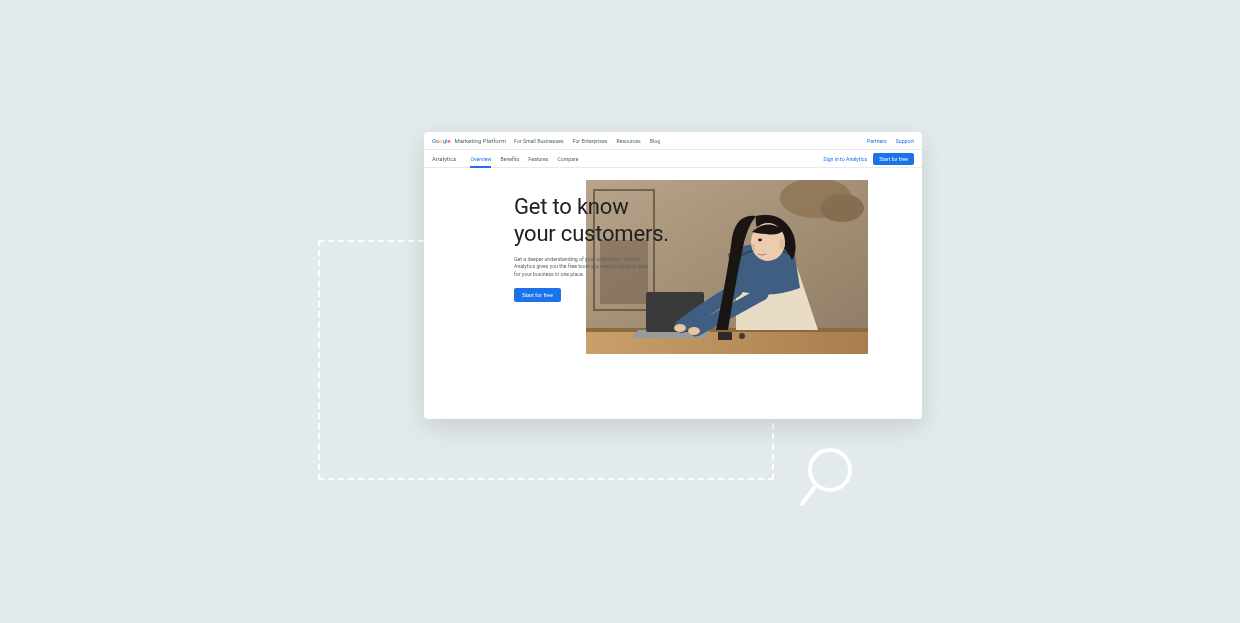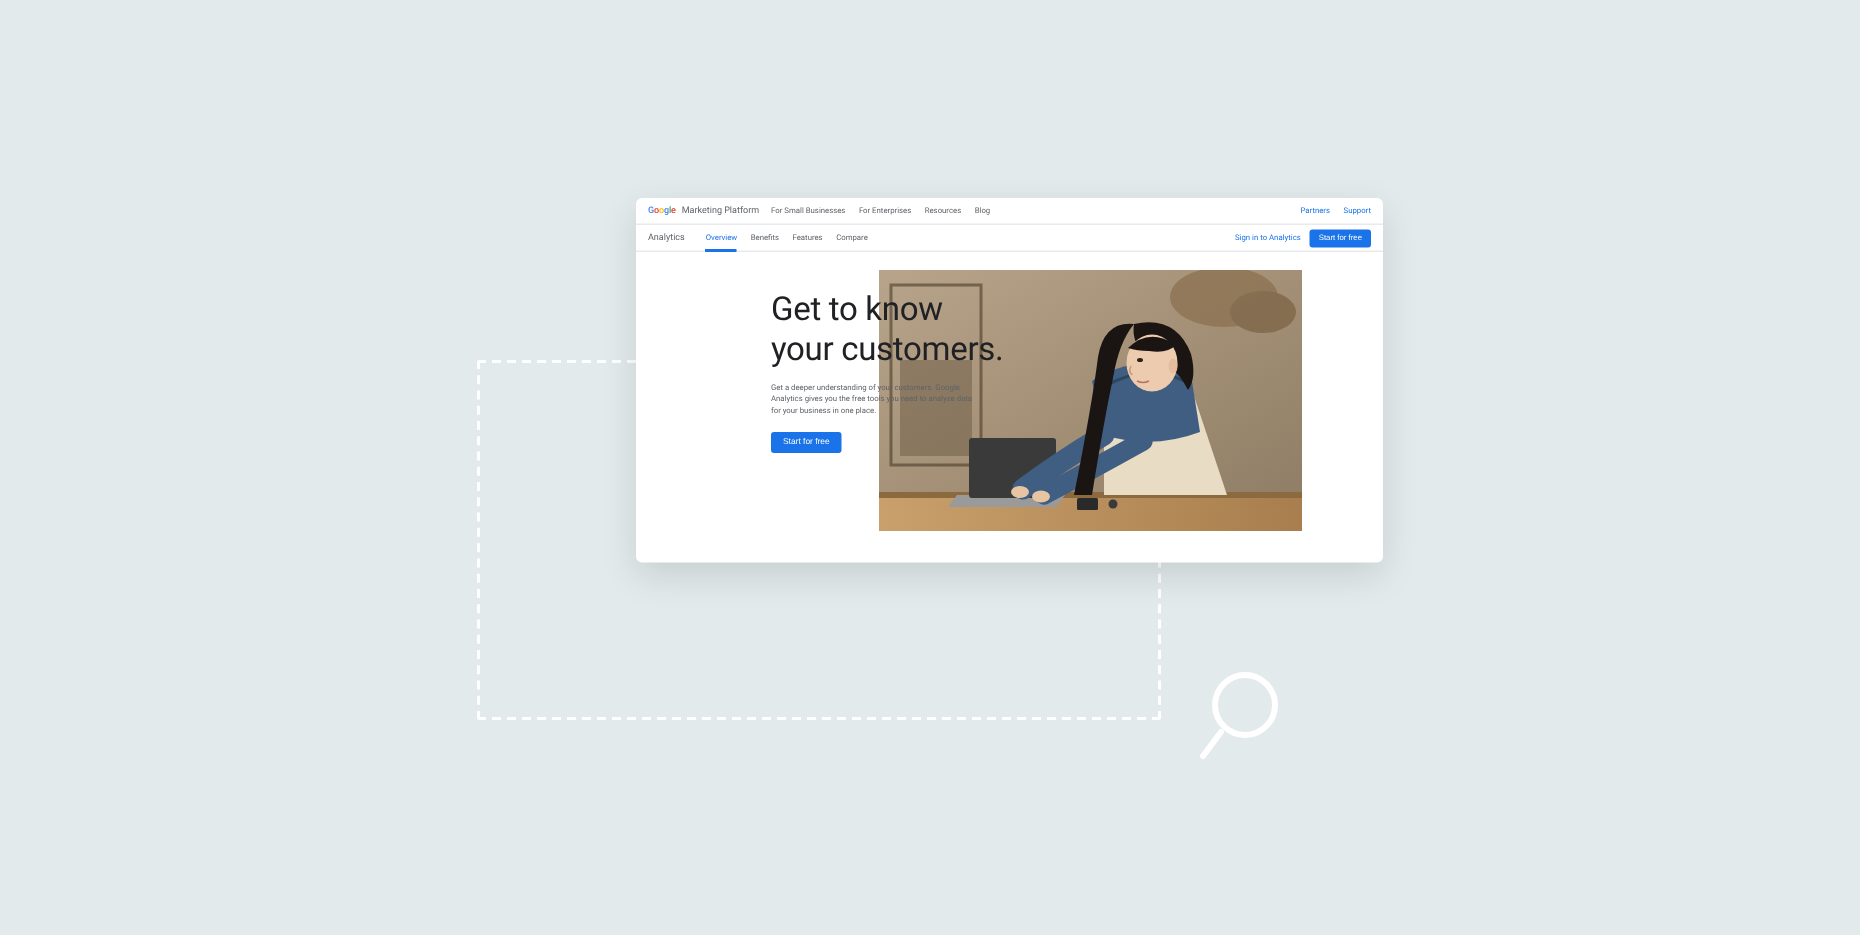--- a/index.html
+++ b/index.html
@@ -31,21 +31,21 @@
     width: 64px;
     height: 64px;
   }
 
   
   .window {
     position: absolute;
     left: 424px;
     top: 132px;
     width: 498px;
-    height: 243px;
+    height: 287px;
     background: #ffffff;
     border-radius: 4px;
     box-shadow: 0 8px 24px rgba(0,0,0,0.12);
     overflow: hidden;
     display: flex;
     flex-direction: column;
   }
 
   
   .topnav {

